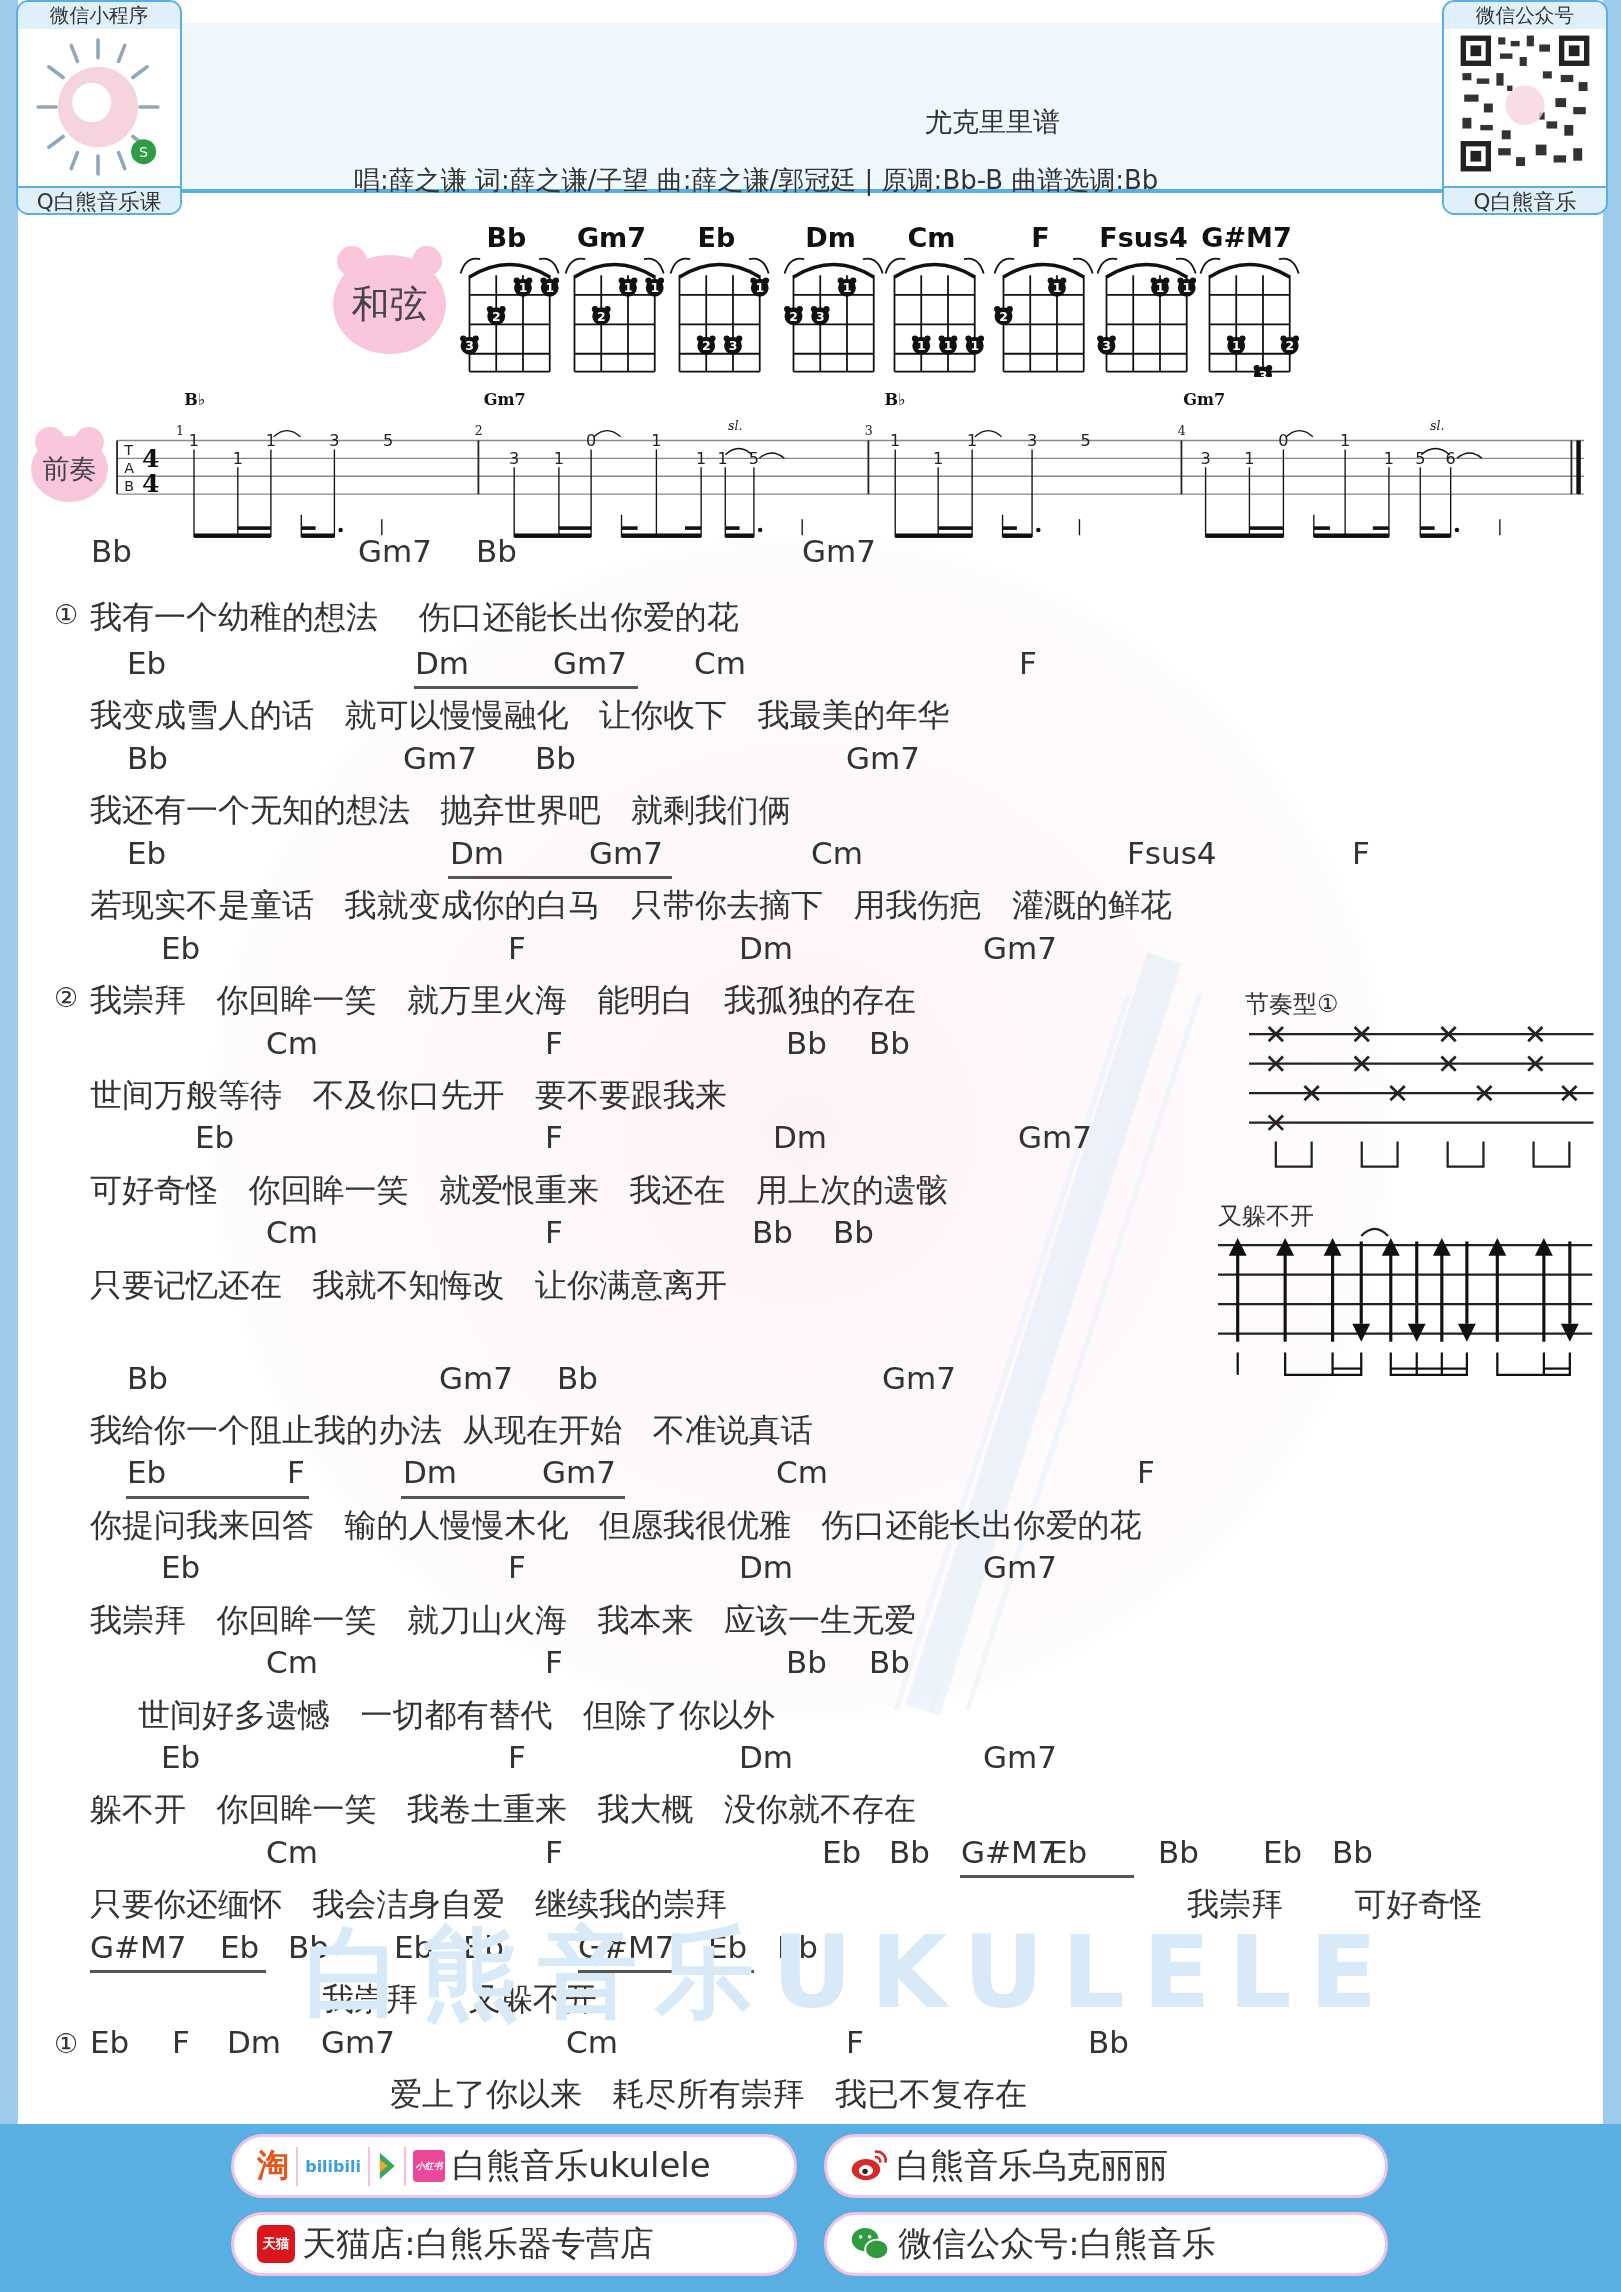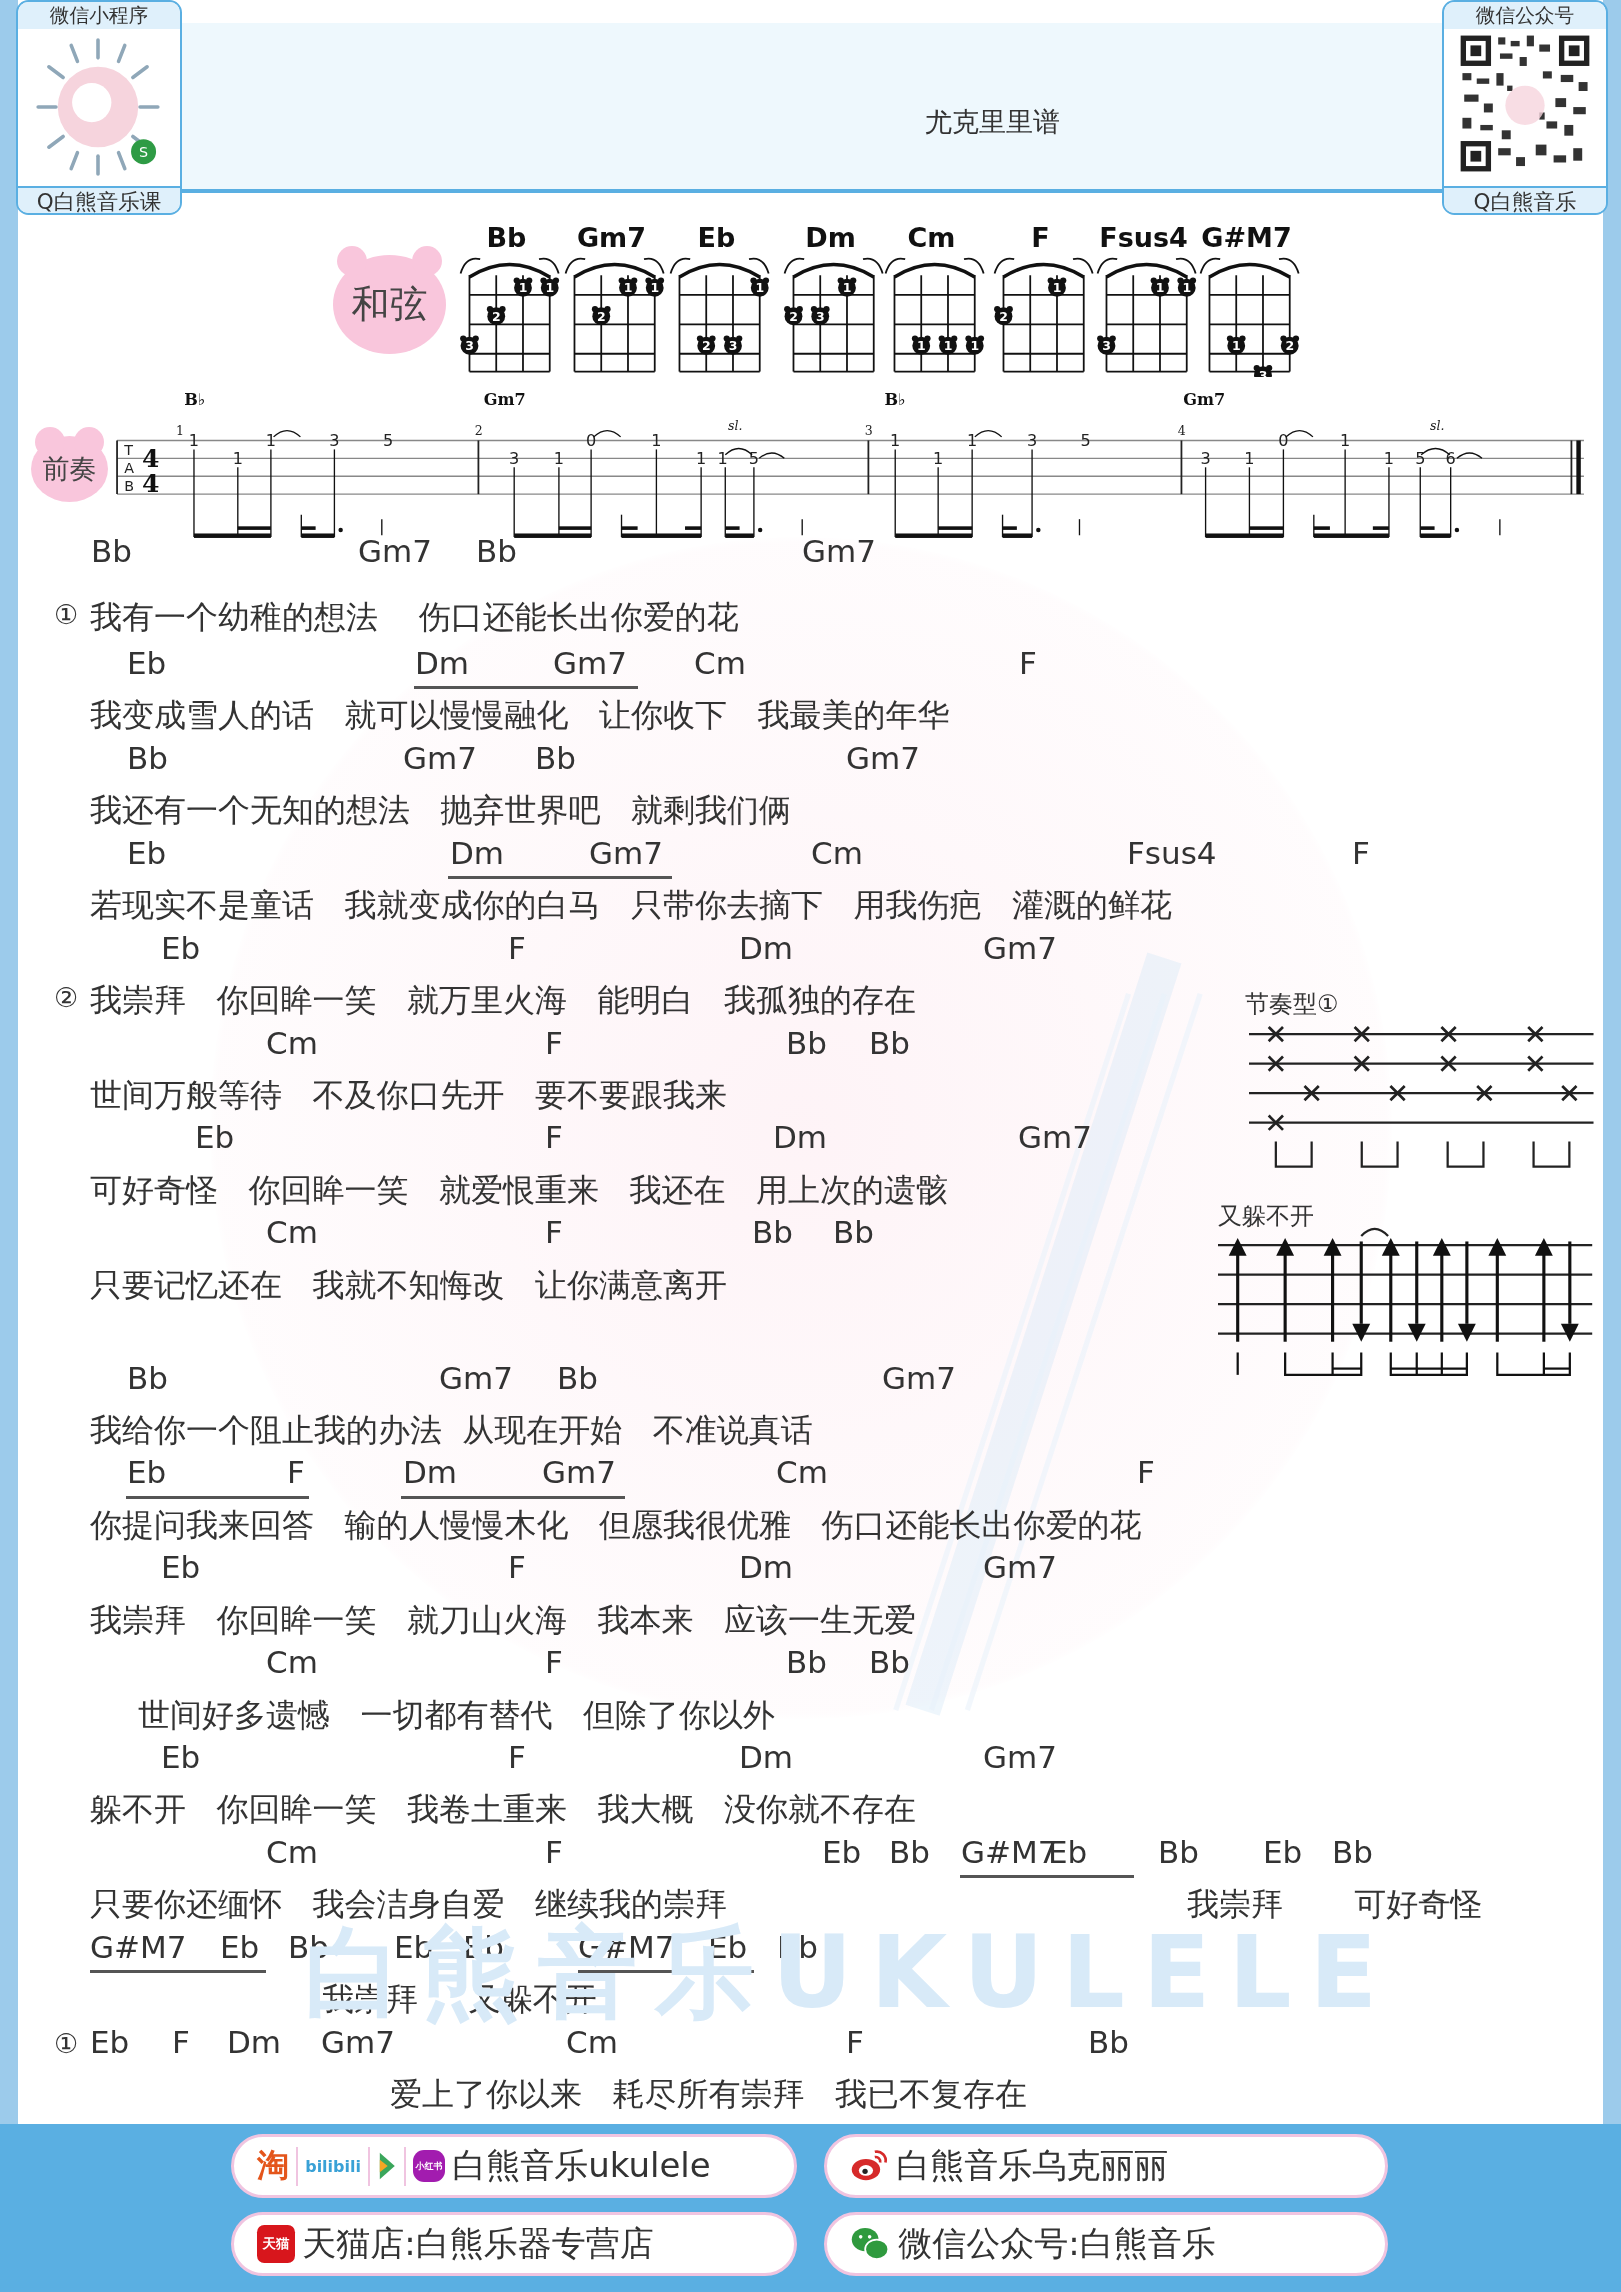--- a/index.html
+++ b/index.html
@@ -49,20 +49,21 @@
   </g>
   <g opacity="0.55" stroke="#e8f2fb" stroke-width="6">
     <line x1="560" y1="60" x2="300" y2="860"></line>
     <line x1="600" y1="60" x2="340" y2="860"></line>
     <line x1="640" y1="60" x2="380" y2="860"></line>
   </g>
 </svg>
 
 <div class="header">
   <div class="subtitle">尤克里里谱</div>
+  <div class="credits">唱:薛之谦 词:薛之谦/子望 曲:薛之谦/郭冠廷 | 原调:Bb-B 曲谱选调:Bb</div>
 </div>
 
 <div class="qr-box" style="left:16px;top:0;width:166px;height:215px;">
   <div class="cap top">微信小程序</div>
   <svg style="position:absolute;left:12.5px;top:29px" width="134" height="152" viewBox="0 0 150 170">
     <g stroke="#8fa7b8" stroke-width="4" stroke-linecap="round">
       <line x1="75" y1="10" x2="75" y2="30"></line>
         <line x1="45" y1="16" x2="52" y2="34"></line>
         <line x1="105" y1="16" x2="98" y2="34"></line>
       <line x1="20" y1="40" x2="36" y2="52"></line>
@@ -699,21 +700,21 @@
 <div class="footer-pill" style="left:231px;top:2134px;width:566px;">
   <span class="ic" style="color:#e4551b;font-size:32px;">淘</span>
   <span style="width:1.8px;height:39px;background:#f0c4e0;margin:0 7.2px;"></span>
   <span class="ic" style="color:#39a1d6;font-size:16px;">bilibili</span>
   <span style="width:1.8px;height:39px;background:#f0c4e0;margin:0 7.2px;"></span>
   <svg width="19.7" height="30" viewBox="0 0 22 34">
       <path d="M3 2 L20 17 L3 32 Z" fill="#3aa65b"></path>
       <path d="M3 10 L12 17 L3 24 Z" fill="#f5a623"></path>
     </svg>
   <span style="width:1.8px;height:39px;background:#f0c4e0;margin:0 7.2px;"></span>
-  <span class="ic" style="background:#a21caf;color:#fff;font-size:9px;width:32px;height:32px;border-radius:11px;">小红书</span>
+  <span class="ic" style="background:#ec4899;color:#fff;font-size:9px;width:32px;height:32px;border-radius:4px;font-style:italic;">小红书</span>
   <span class="txt">白熊音乐ukulele</span>
 </div>
 <div class="footer-pill" style="left:824px;top:2134px;width:564px;">
   <svg width="39" height="36" viewBox="0 0 44 40">
       <ellipse cx="18" cy="24" rx="16" ry="12" fill="#d62a2a"></ellipse>
       <ellipse cx="18" cy="25" rx="8" ry="6" fill="#fff"></ellipse>
       <circle cx="17" cy="26" r="3" fill="#222"></circle>
       <path d="M28 4 A10 10 0 0 1 40 16" stroke="#d62a2a" stroke-width="3" fill="none"></path>
       <path d="M28 10 A5 5 0 0 1 34 16" stroke="#d62a2a" stroke-width="3" fill="none"></path>
     </svg>

